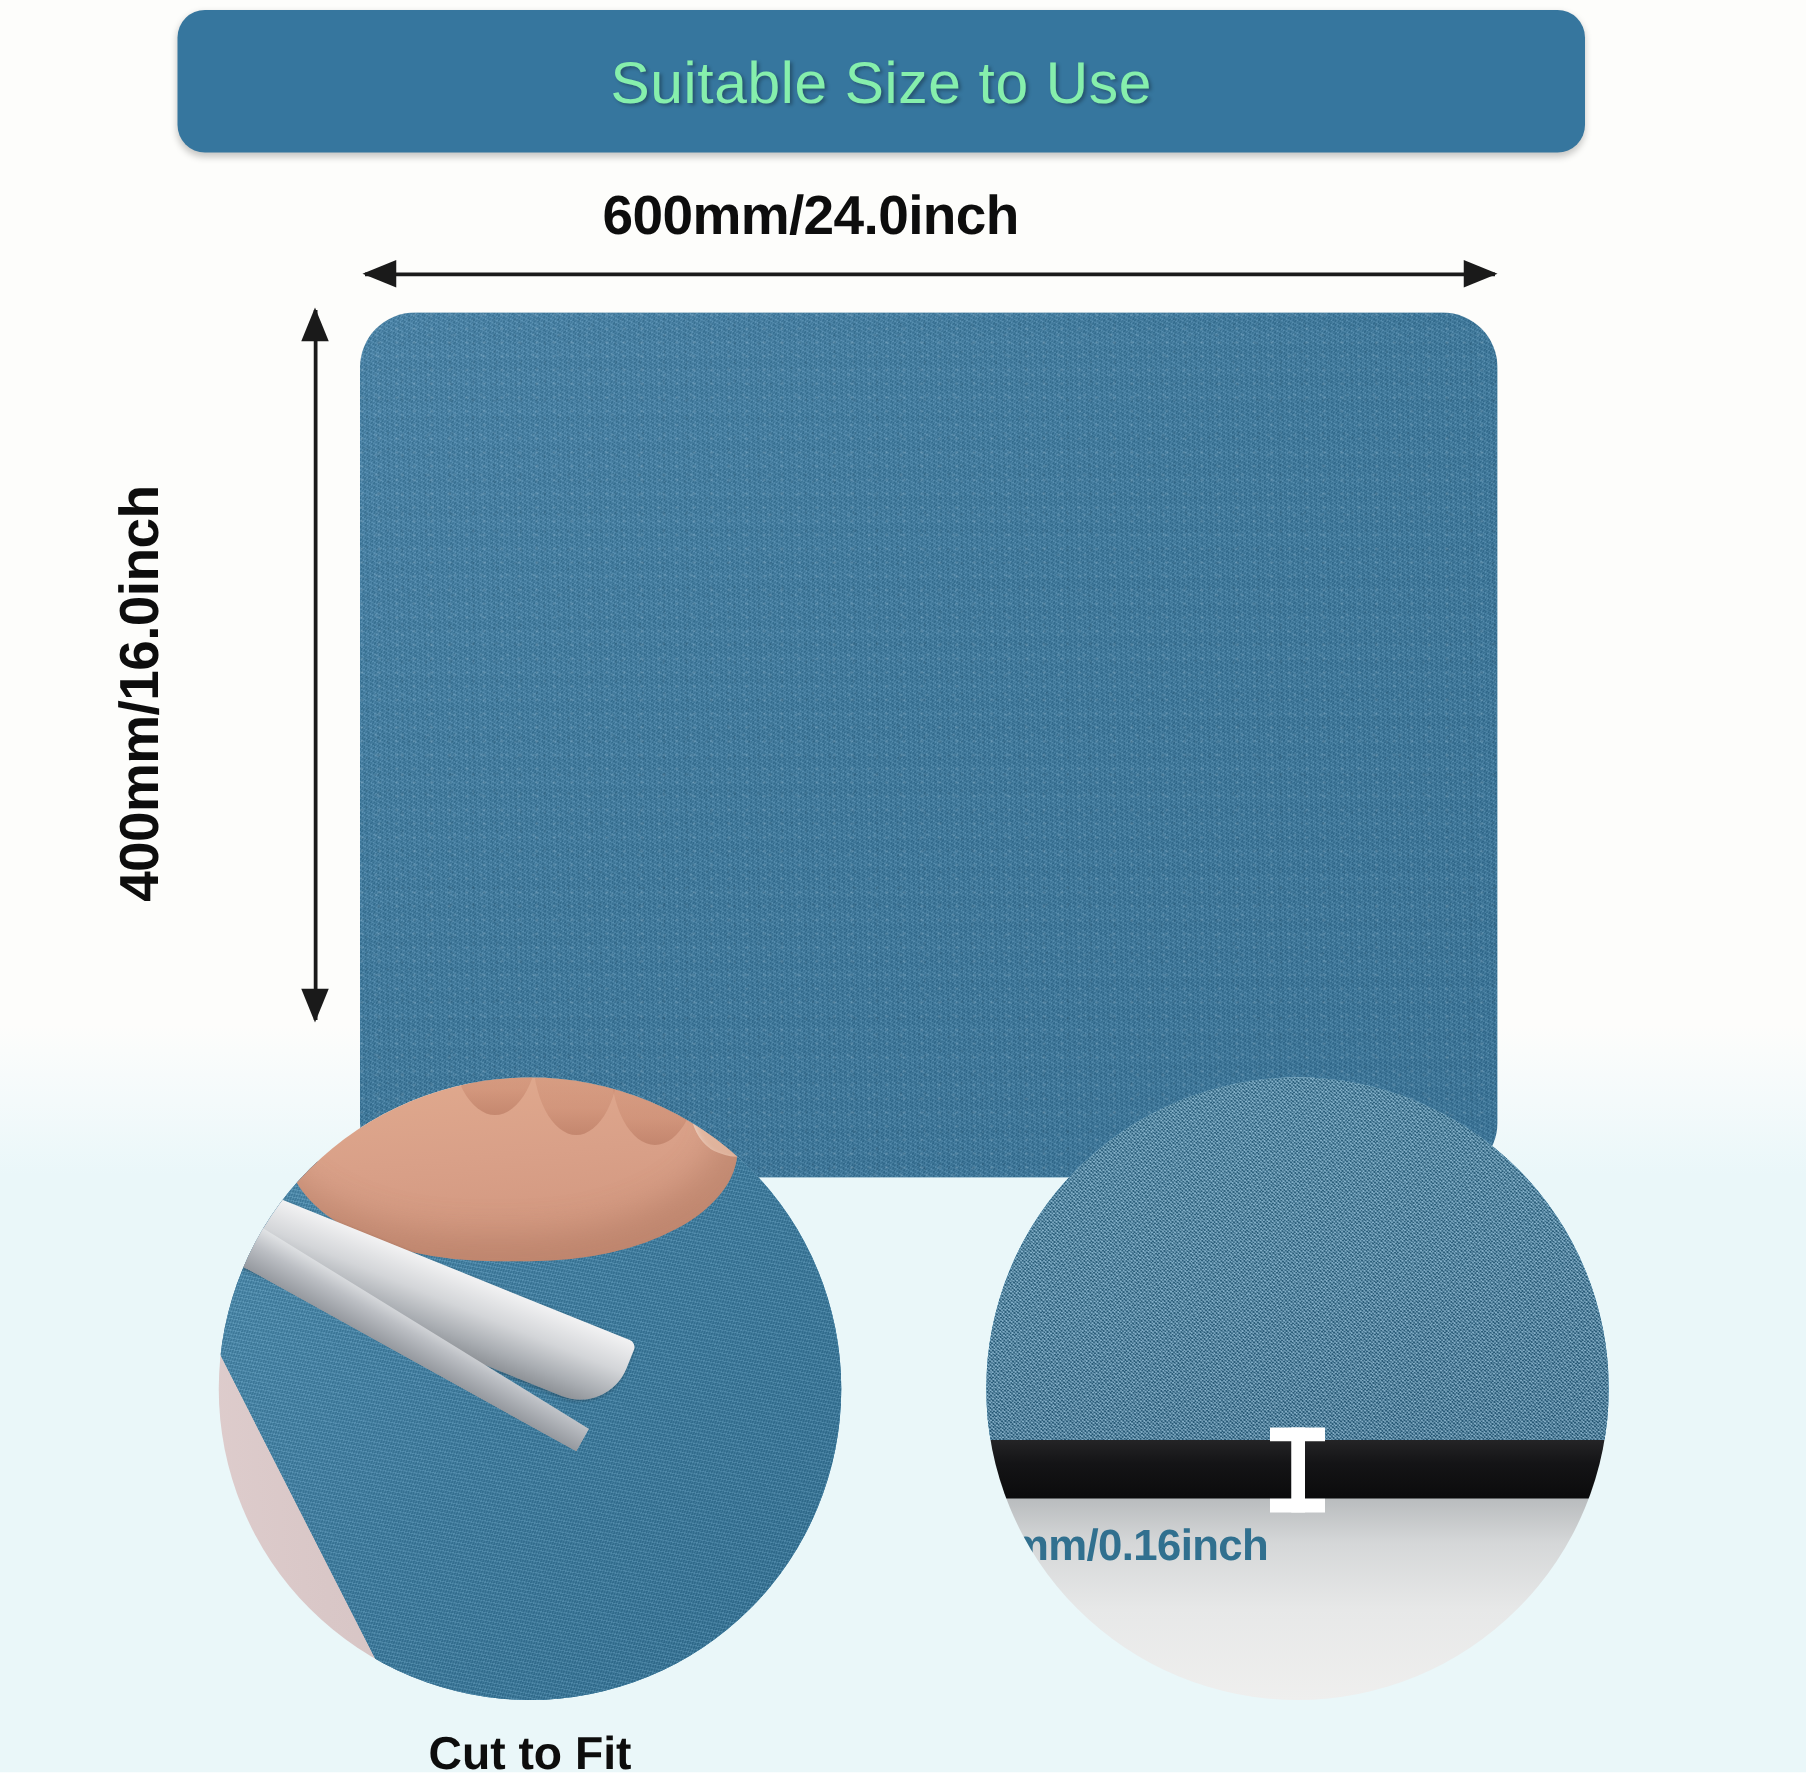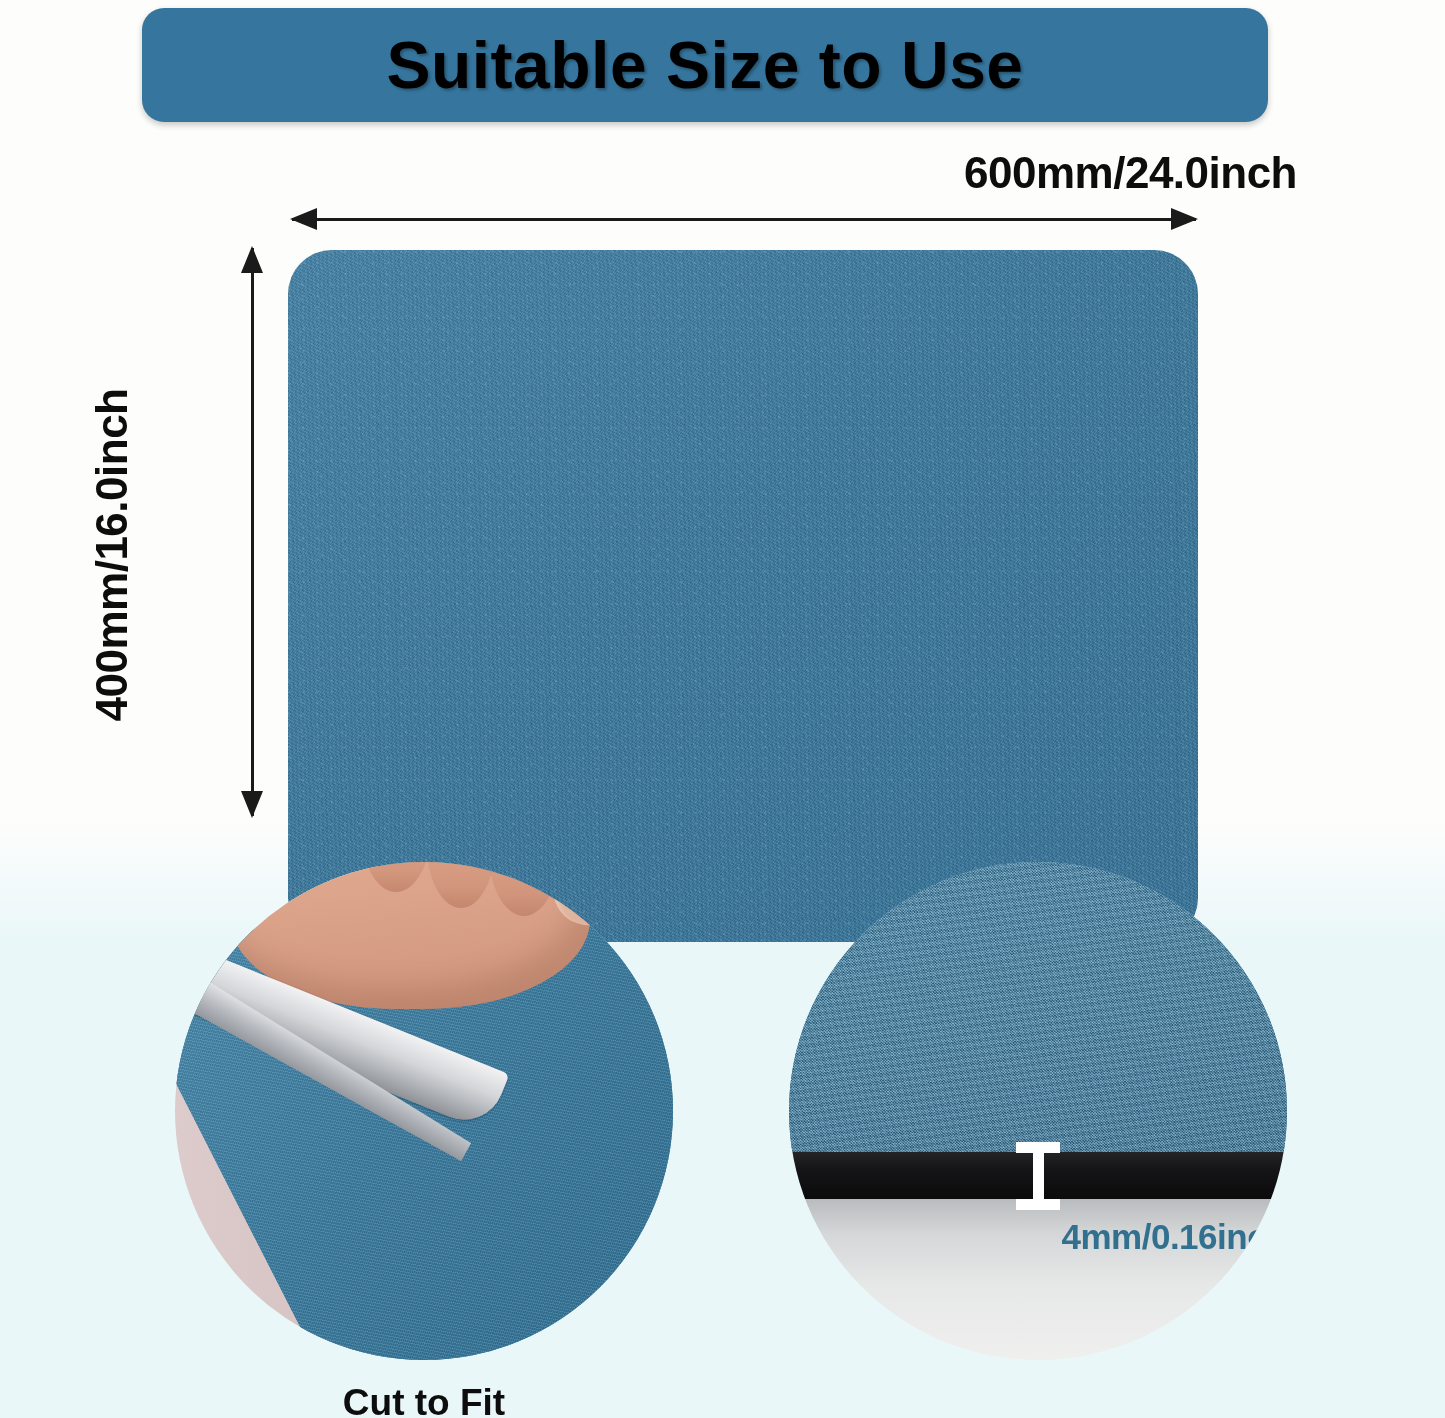--- a/index.html
+++ b/index.html
@@ -35,23 +35,23 @@
     width: 1126px;
     height: 114px;
     border-radius: 22px;
     background: #36769e;
     box-shadow: 0 3px 6px rgba(0,0,0,0.22);
     display: flex;
     align-items: center;
     justify-content: center;
   }
   #banner-text {
-    color: #000000;
-    font-size: 66px;
-    font-weight: bold;
+    color: #86efac;
+    font-size: 47px;
+    font-weight: normal;
     letter-spacing: 0.5px;
     line-height: 1;
     text-shadow: 2px 2px 3px rgba(0,0,0,0.30);
     white-space: nowrap;
   }
 
   
   #diagram {
     position: absolute;
     left: 0;
@@ -105,21 +105,21 @@
     left: 1171px; top: 78px;
     width: 0; height: 0;
     border-top: 11px solid transparent;
     border-bottom: 11px solid transparent;
     border-left: 27px solid #1a1a1a;
   }
   #dim-h-label {
     position: absolute;
     left: 0; top: 18px;
     width: 1297px;
-    text-align: right;
+    text-align: center;
     font-size: 44px;
     font-weight: bold;
     color: #0d0d0d;
     letter-spacing: -0.5px;
   }
 
   
   #dim-v-line {
     position: absolute;
     left: 251px; top: 118px;
@@ -301,21 +301,21 @@
   #thick-marker-cap-bottom {
     position: absolute;
     left: 0; top: 57px;
     width: 44px; height: 11px;
     background: #ffffff;
   }
   #thick-label {
     position: absolute;
     left: 0; top: 355px;
     width: 498px;
-    text-align: right;
+    text-align: left;
     font-size: 35px;
     font-weight: bold;
     color: #31708f;
     letter-spacing: -0.5px;
   }
 </style>
 </head>
 <body>
 
 <div id="page">

